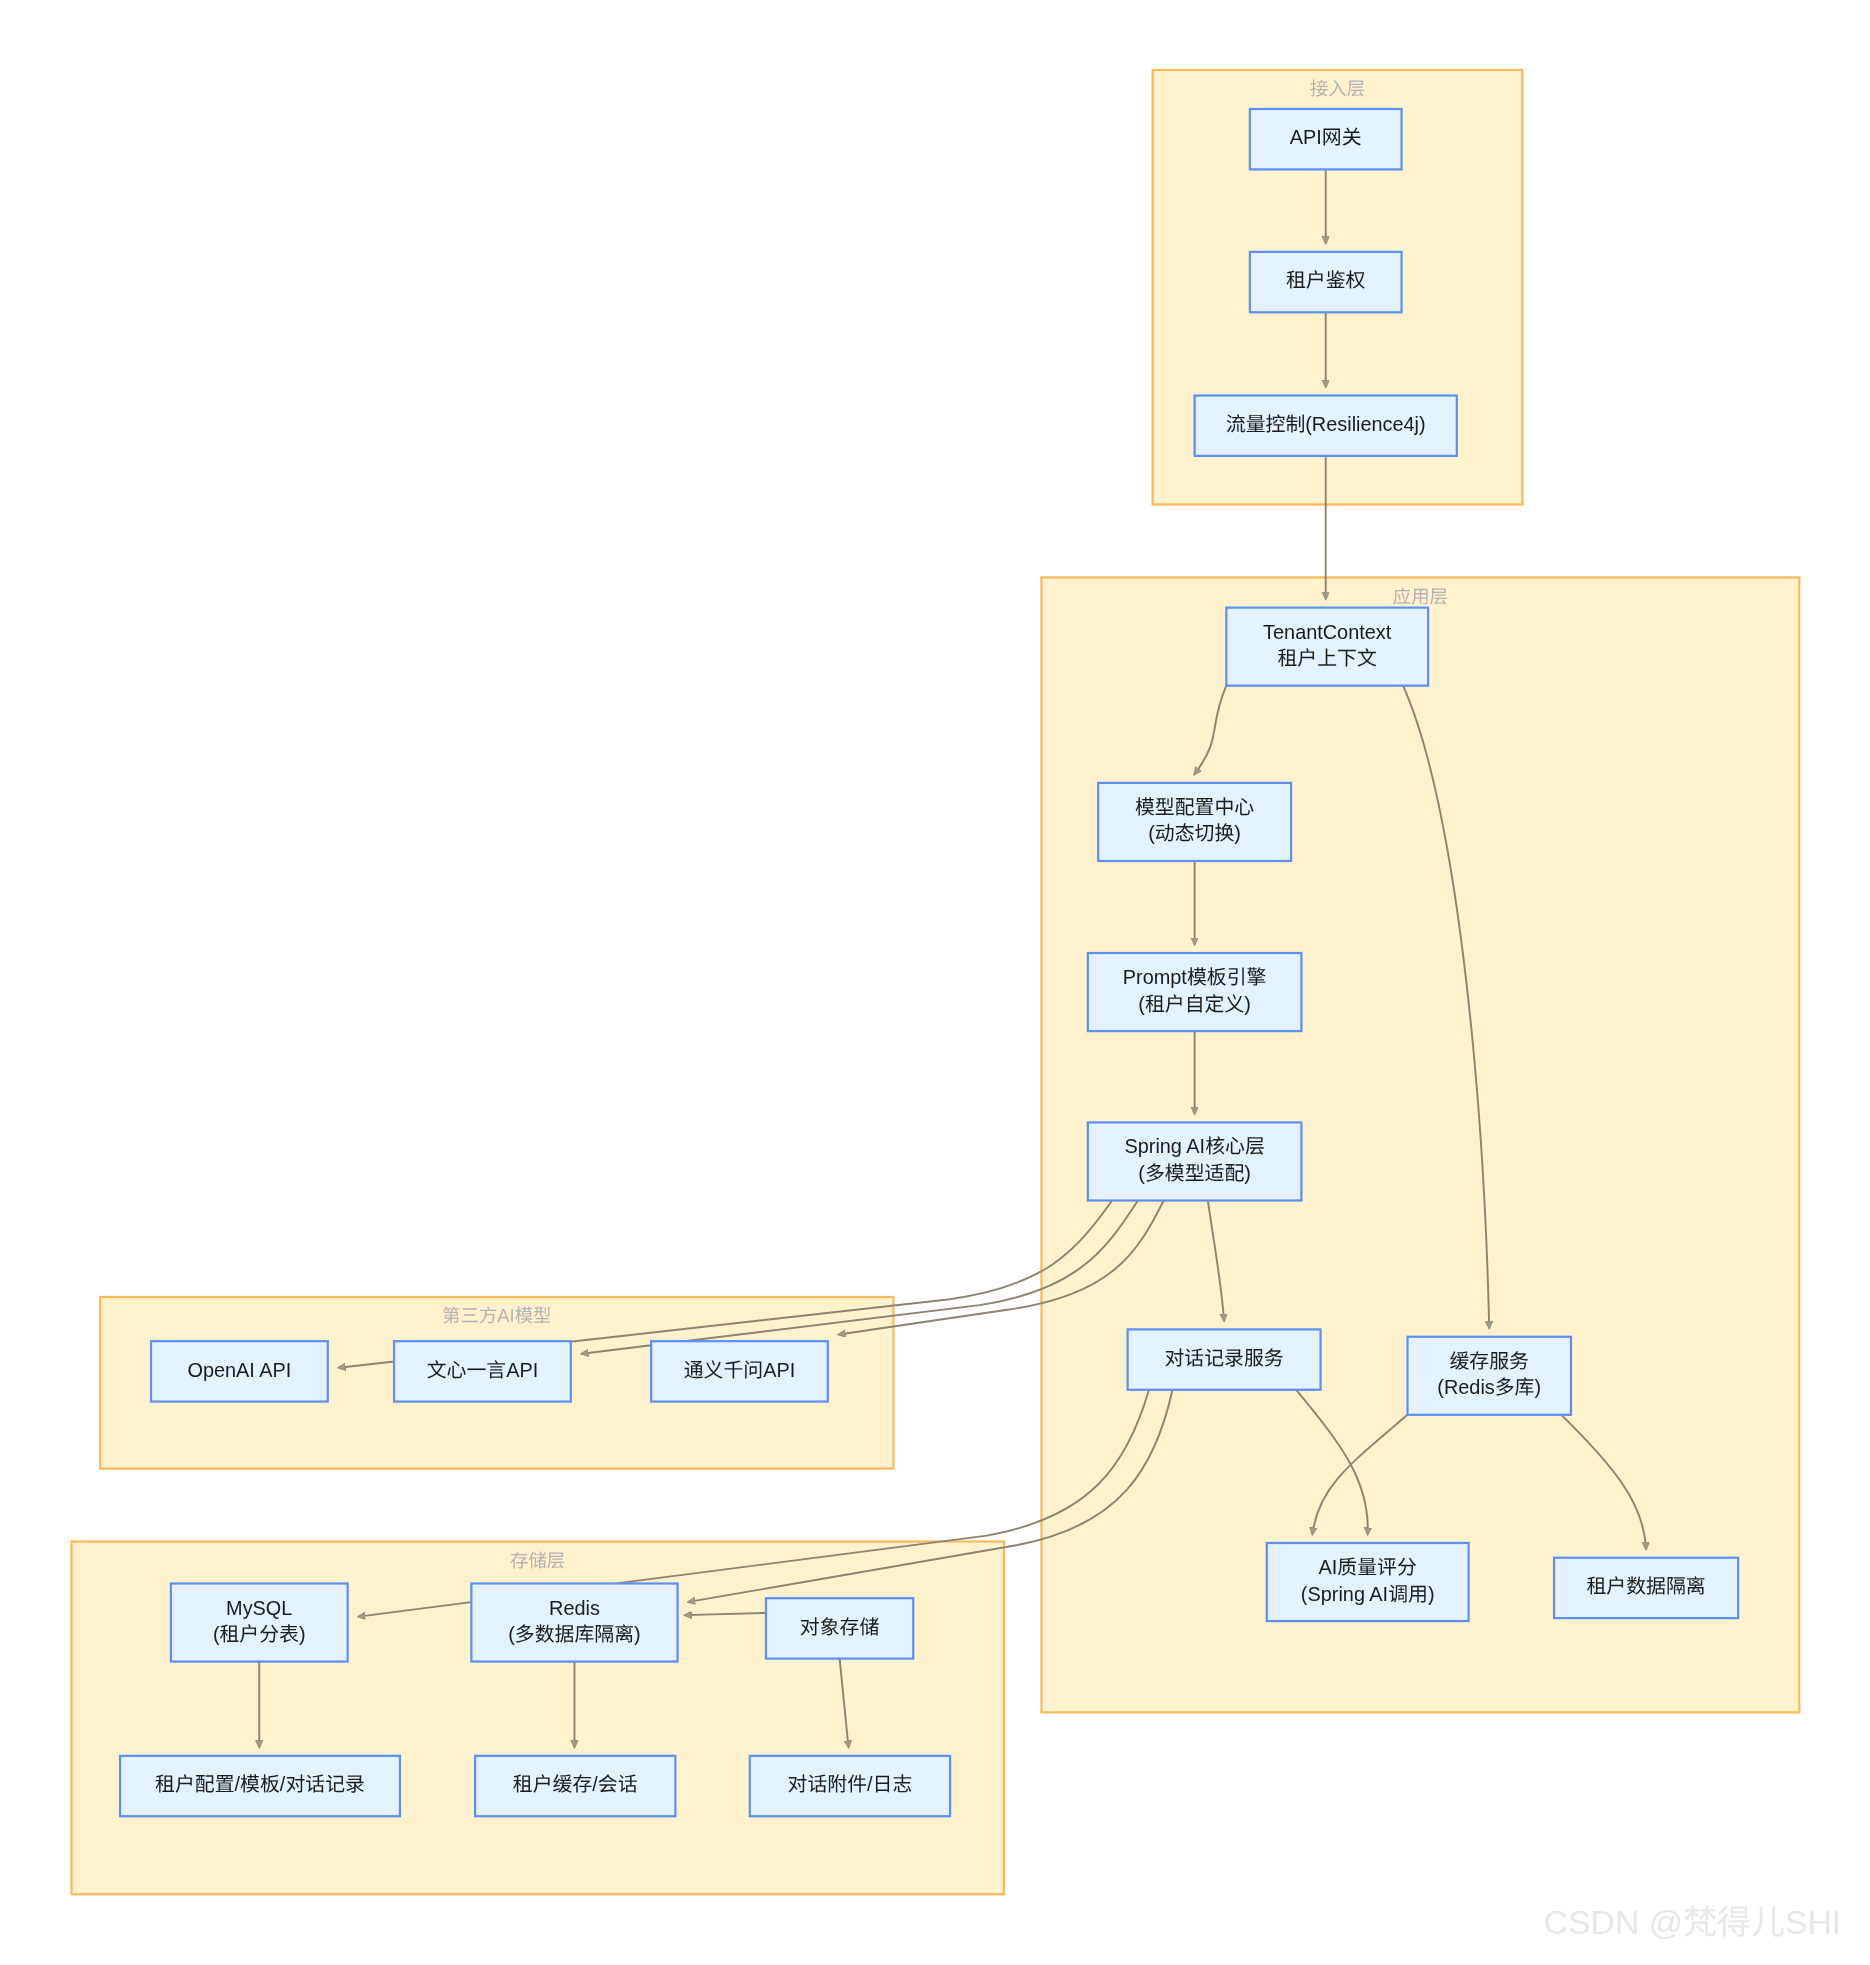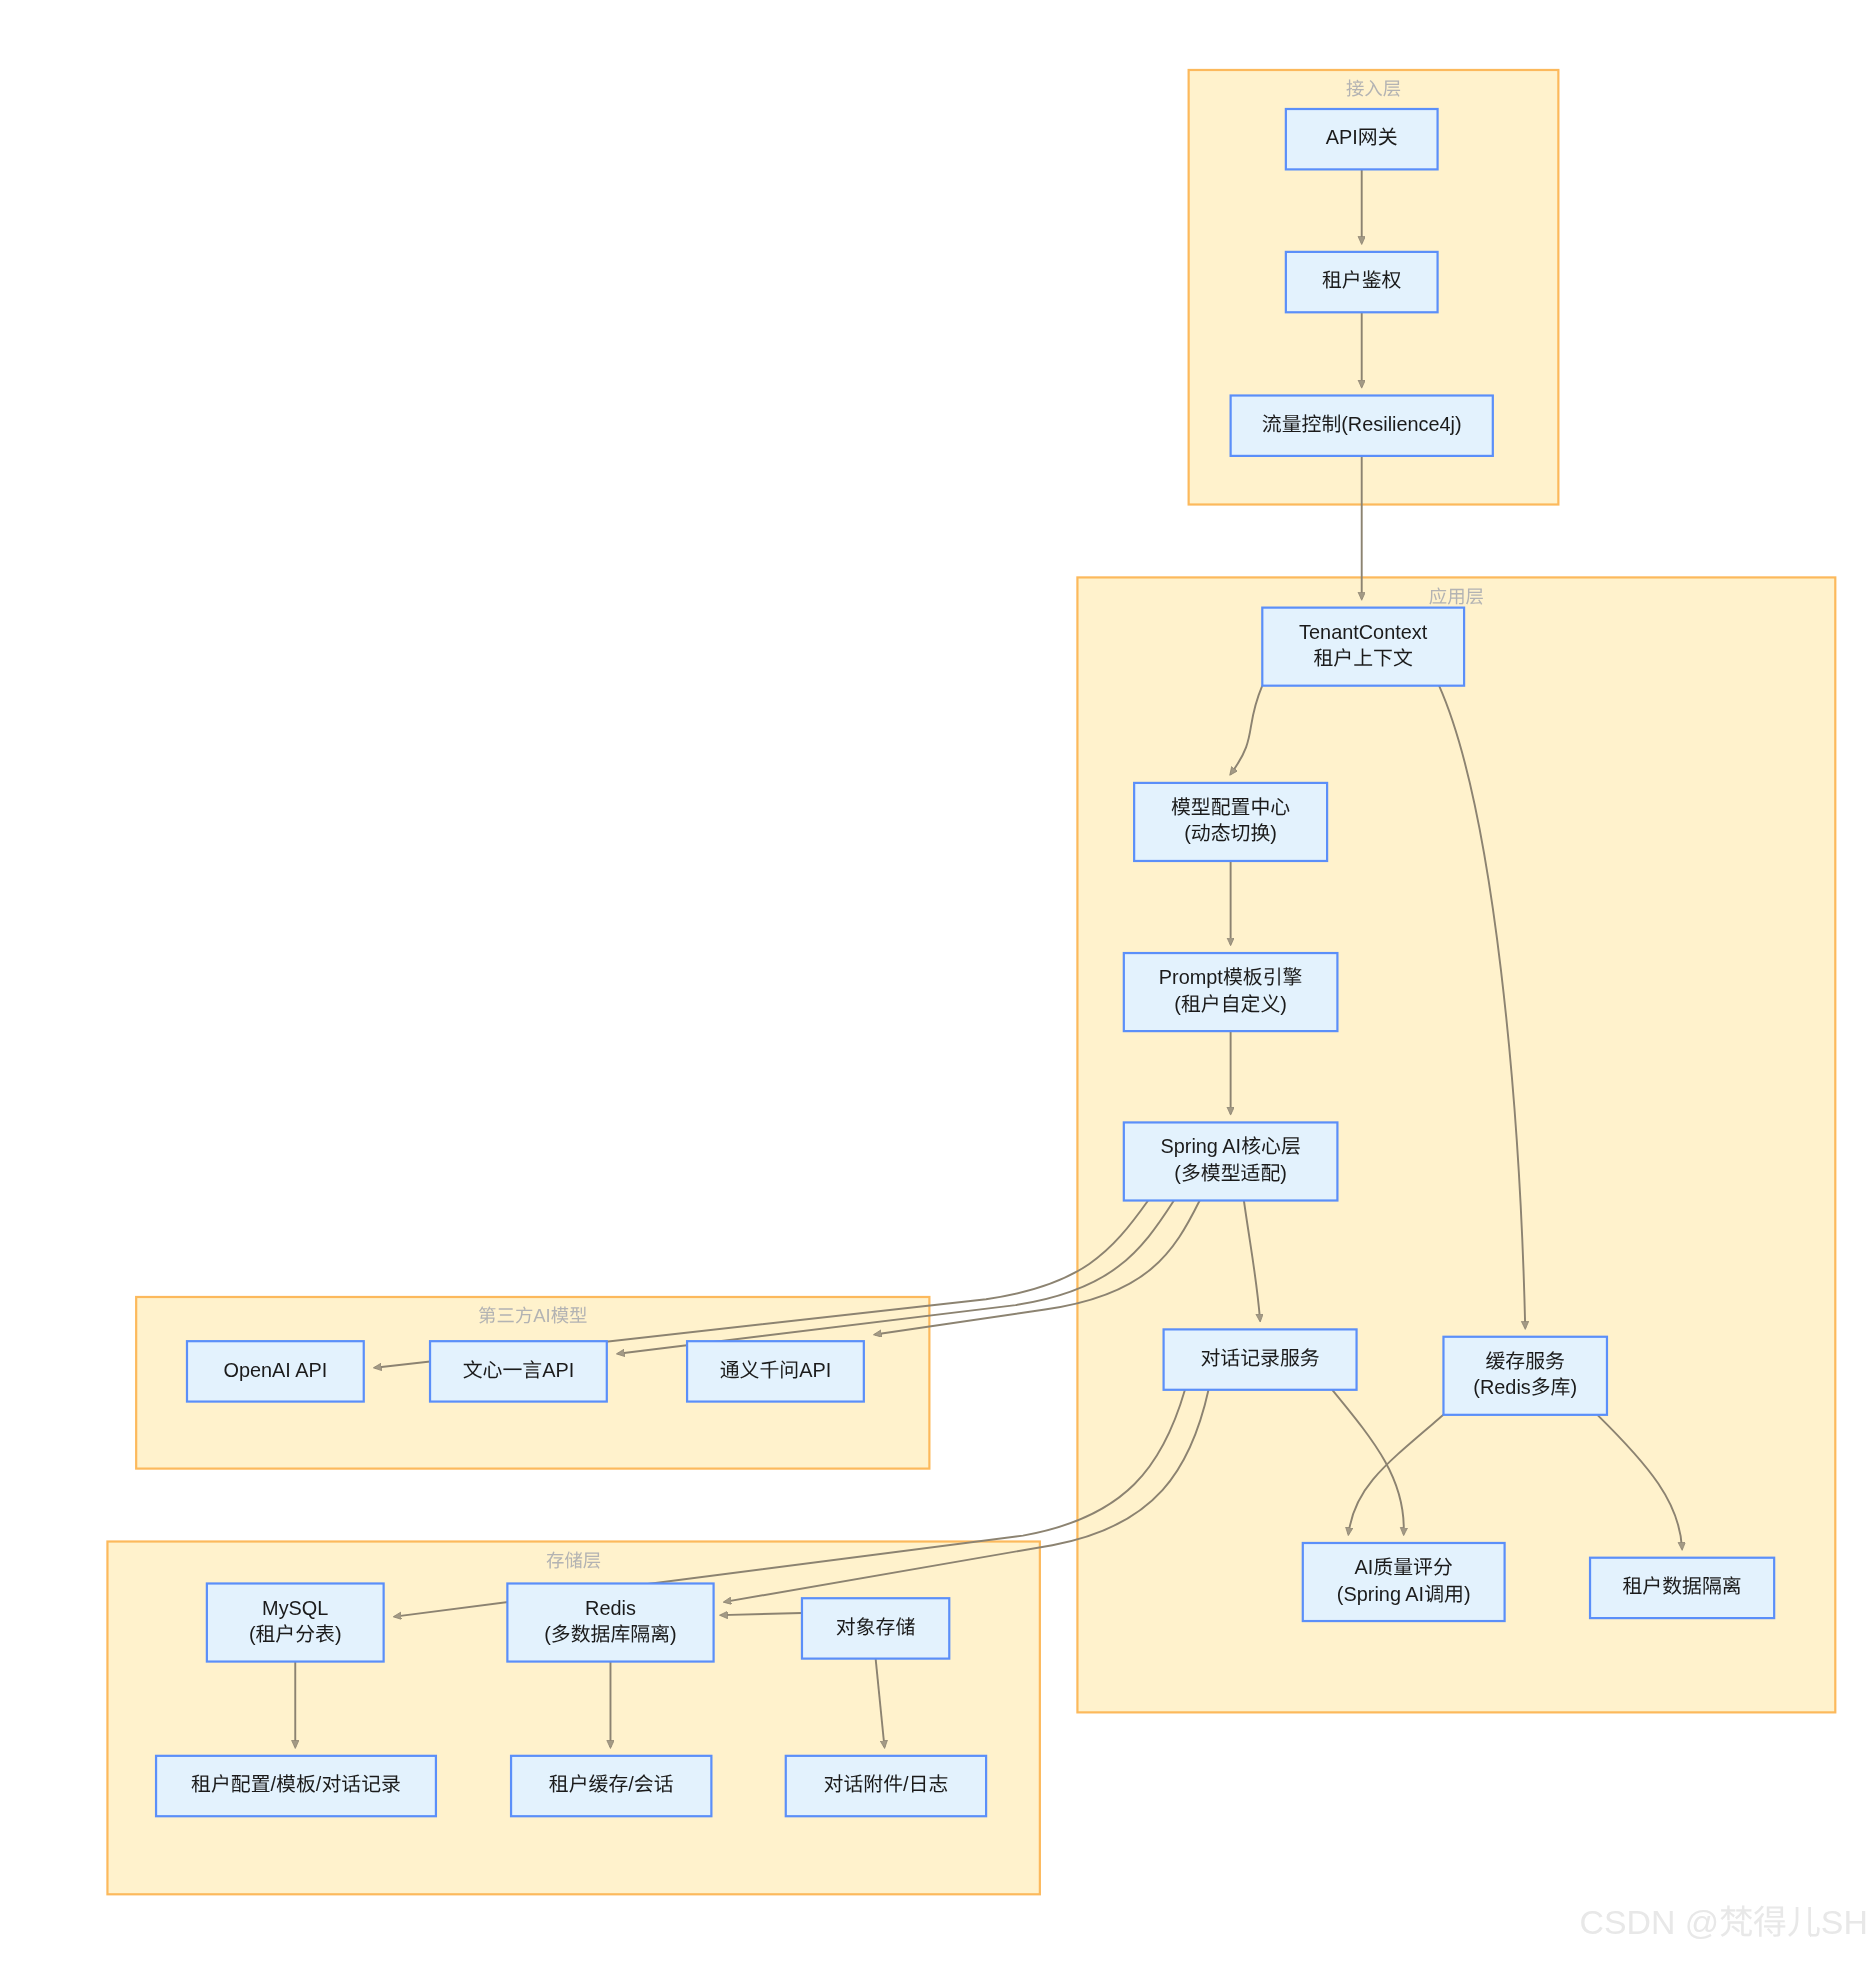--- a/index.html
+++ b/index.html
@@ -11,21 +11,20 @@
   body {
     width: 1870px;
     height: 1965px;
     position: relative;
     font-family: "Liberation Sans", "DejaVu Sans", sans-serif;
     overflow: hidden;
   }
   #diagram-root {
     position: absolute;
     inset: 0;
-    padding-left: 36px;
   }
   svg.flow {
     display: block;
     width: 1870px;
     height: 1965px;
   }
   .cluster-rect {
     fill: #fff2cc;
     stroke: #fcb95c;
     stroke-width: 3;

